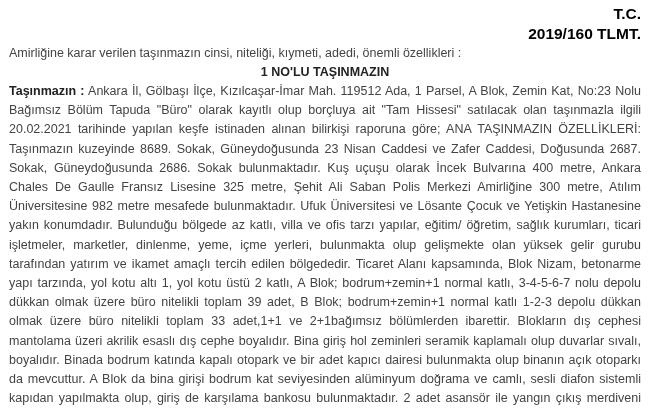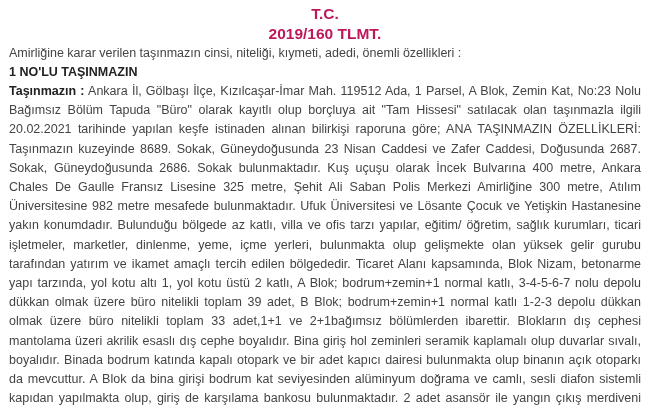--- a/index.html
+++ b/index.html
@@ -1,22 +1,22 @@
 <!DOCTYPE html>
 <html><head>
 <meta charset="utf-8">
 <style>
   html, body { margin:0; padding:0; background:#ffffff; }
   body { width:650px; height:412px; overflow:hidden; font-family:"Liberation Sans", sans-serif; color:#333333; }
   .doc { padding:0 9px 0 9px; }
-  .hdr { text-align:center; font-weight:bold; font-size:15.5px; color:#be185d; line-height:20px; }
+  .hdr { text-align:right; font-weight:bold; font-size:15.5px; color:#000000; line-height:20px; }
   .hdr div:first-child { margin-top:4px; }
   .title { font-weight:bold; font-size:12.5px; color:#222222; margin-top:9px; line-height:19px; }
   .intro { font-size:12.5px; line-height:19px; color:#444444; }
-  .sub { font-weight:bold; font-size:12.5px; color:#222222; line-height:19px; }
+  .sub { font-weight:bold; font-size:12.5px; color:#222222; line-height:19px;text-align:center; }
   .body { font-size:12.5px; line-height:19.2px; text-align:justify; color:#444444; }
   .lbl { font-weight:bold; color:#222222; }
 </style>
 </head>
 <body>
 
 <div class="doc">
   <div class="hdr">
     <div>T.C.</div>
     <div>2019/160 TLMT.</div>

